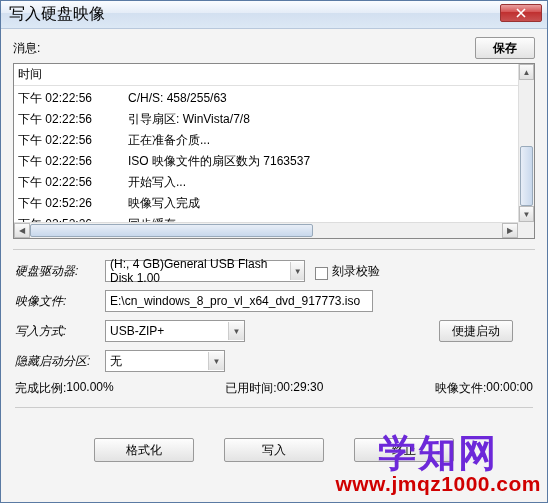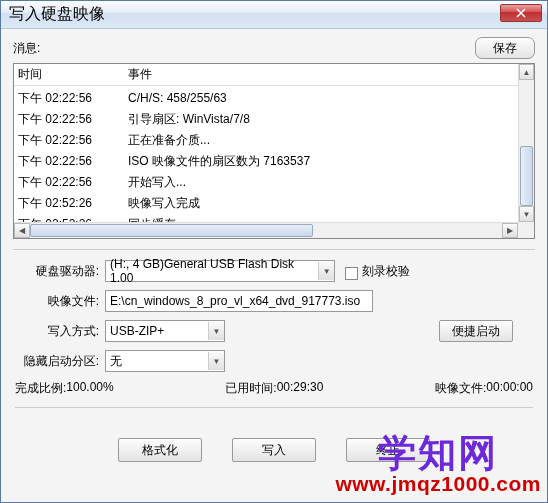--- a/index.html
+++ b/index.html
@@ -55,23 +55,24 @@
     justify-content: space-between;
     align-items: center;
     margin-bottom: 4px;
   }
   .msg-label { font-size: 12px; }
   .save-btn {
     width: 60px;
     height: 22px;
     background: linear-gradient(to bottom, #fdfdfd, #e3e3e3);
     border: 1px solid #999;
-    border-radius: 7px;
+    border-radius: 2px;
     font-size: 12px;
     cursor: pointer;
+    font-weight: bold;
   }
   .log-box {
     background: #fff;
     border: 1px solid #888;
     height: 176px;
     position: relative;
     display: flex;
     flex-direction: column;
   }
   .log-header, .log-row {
@@ -169,23 +170,24 @@
   .form-area {
     padding: 0 2px;
   }
   .form-row {
     display: flex;
     align-items: center;
     margin-bottom: 8px;
   }
   .form-label {
     width: 90px;
-    text-align: right;
+    text-align: left;
     padding-right: 6px;
     font-size: 12px;
+    font-style: italic;
   }
   .combo, .text-input {
     height: 22px;
     border: 1px solid #999;
     background: #fff;
     font-size: 12px;
     padding: 0 4px;
   }
   .combo {
     display: flex;
@@ -233,21 +235,21 @@
     margin-top: 6px;
     font-size: 12px;
   }
   .status-item { display: flex; }
   .bottom-buttons {
     display: flex;
     gap: 30px;
     justify-content: center;
     margin-top: 30px;
   }
-  .bottom-buttons .btn { width: 84px; height: 24px; }
+  .bottom-buttons .btn { width: 100px; height: 24px; }
   .watermark {
     position: absolute;
     right: 6px;
     bottom: 6px;
     text-align: center;
     pointer-events: none;
   }
   .watermark .big {
     color: #6d28d9;
     font-weight: 900;
@@ -279,21 +281,20 @@
   <div class="content">
 
     <div class="top-row">
       <span class="msg-label">消息:</span>
       <button class="save-btn">保存</button>
     </div>
 
     <div class="log-box">
       <div class="log-header">
         <div class="col-time">时间</div>
-        <div class="col-event">事件</div>
       </div>
       <div class="log-body" id="log-body">
           <div class="log-row">
             <div class="col-time">下午 02:22:56</div>
             <div class="col-event">C/H/S: 458/255/63</div>
           </div>
           <div class="log-row">
             <div class="col-time">下午 02:22:56</div>
             <div class="col-event">引导扇区: WinVista/7/8</div>
           </div>
@@ -335,38 +336,38 @@
       </div>
       <div class="sb-corner"></div>
     </div>
 
     <div class="divider"></div>
 
     <div class="form-area">
 
       <div class="form-row">
         <div class="form-label">硬盘驱动器:</div>
-        <div class="combo" style="width:230px">
+        <div class="combo" style="width:200px">
           <span>(H:, 4 GB)General USB Flash Disk  1.00</span>
           <span class="combo-arrow">▼</span>
         </div>
         <div class="checkbox">
           <div class="checkbox-box"></div>
           <span>刻录校验</span>
         </div>
       </div>
 
       <div class="form-row">
         <div class="form-label">映像文件:</div>
         <input class="text-input" style="width: 268px;" readonly="" value="E:\cn_windows_8_pro_vl_x64_dvd_917773.iso">
       </div>
 
       <div class="form-row">
         <div class="form-label">写入方式:</div>
-        <div class="combo" style="width:120px">
+        <div class="combo" style="width:140px">
           <span>USB-ZIP+</span>
           <span class="combo-arrow">▼</span>
         </div>
         <div style="flex:1"></div>
         <button class="btn" style="margin-right:20px">便捷启动</button>
       </div>
 
       <div class="form-row">
         <div class="form-label">隐藏启动分区:</div>
         <div class="combo" style="width:120px">

